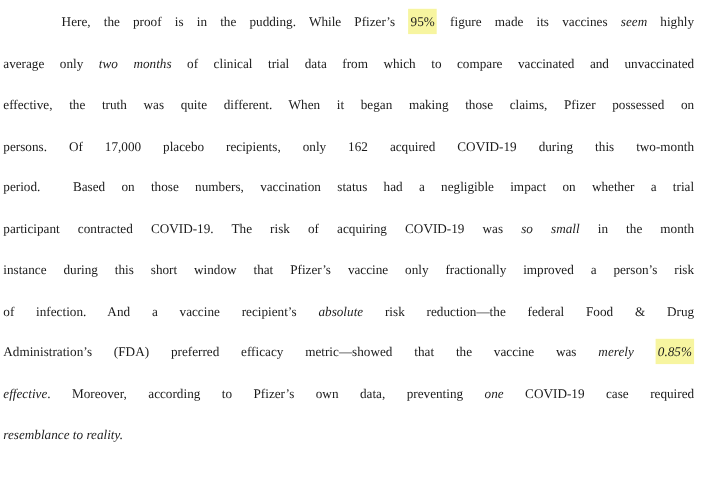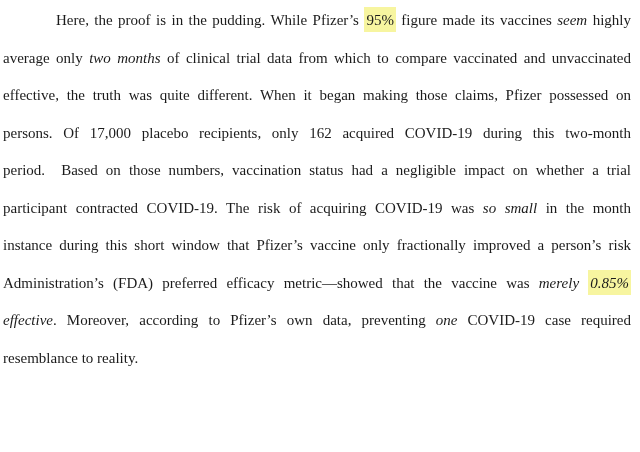--- a/index.html
+++ b/index.html
@@ -8,50 +8,51 @@
     width: 640px;
     height: 452px;
     overflow: hidden;
     background: #ffffff;
   }
   .page {
     position: absolute;
     inset: 0;
     background: var(--page-bg, #ffffff);
     font-family: "Liberation Serif", "DejaVu Serif", serif;
-    font-size: 15px;
+    font-size: 12px;
     color: var(--fg, #1b1b1b);
     padding: 2px 9px 0 3px;
     box-sizing: border-box;
   }
   .lines { width: 100%; }
   .line {
     height: 37.5px;
     line-height: 37.5px;
     text-align: justify;
     text-align-last: justify;
     white-space: normal;
   }
   .line.indent { text-indent: 53px; }
-  .line.last { text-align-last: left; }
+  .line.last { text-align-last: left; font-style: italic; }
   .italic { font-style: italic; }
   .highlight {
     background: var(--hl, #f7f5a0);
     padding: 5px 2px 4px 2px;
   }
 </style>
 </head>
 <body>
 
 <div class="page">
   <div class="lines">
       <div class="line indent"><span>Here, the proof is in the pudding. While Pfizer’s </span><span class="highlight">95%</span><span> figure made its vaccines </span><span class="italic">seem</span><span> highly</span></div>
       <div class="line"><span>average only </span><span class="italic">two months</span><span> of clinical trial data from which to compare vaccinated and unvaccinated</span></div>
       <div class="line"><span>effective, the truth was quite different. When it began making those claims, Pfizer possessed on</span></div>
       <div class="line"><span>persons. Of 17,000 placebo recipients, only 162 acquired COVID-19 during this two-month</span></div>
       <div class="line"><span>period.&nbsp; Based on those numbers, vaccination status had a negligible impact on whether a trial</span></div>
       <div class="line"><span>participant contracted COVID-19. The risk of acquiring COVID-19 was </span><span class="italic">so small</span><span> in the month</span></div>
       <div class="line"><span>instance during this short window that Pfizer’s vaccine only fractionally improved a person’s risk</span></div>
+      <div class="line"><span>of infection. And a vaccine recipient’s </span><span class="italic">absolute</span><span> risk reduction—the federal Food &amp; Drug</span></div>
       <div class="line"><span>Administration’s (FDA) preferred efficacy metric—showed that the vaccine was </span><span class="italic">merely</span><span> </span><span class="italic highlight">0.85%</span></div>
       <div class="line"><span class="italic">effective</span><span>. Moreover, according to Pfizer’s own data, preventing </span><span class="italic">one</span><span> COVID-19 case required</span></div>
       <div class="line last"><span>resemblance to reality.</span></div>
     </div>
 </div>
 
 </body></html>

